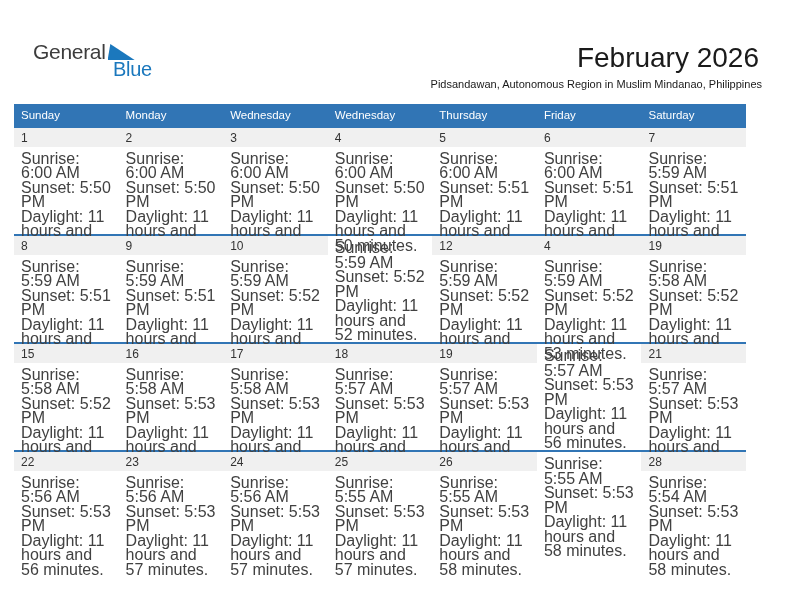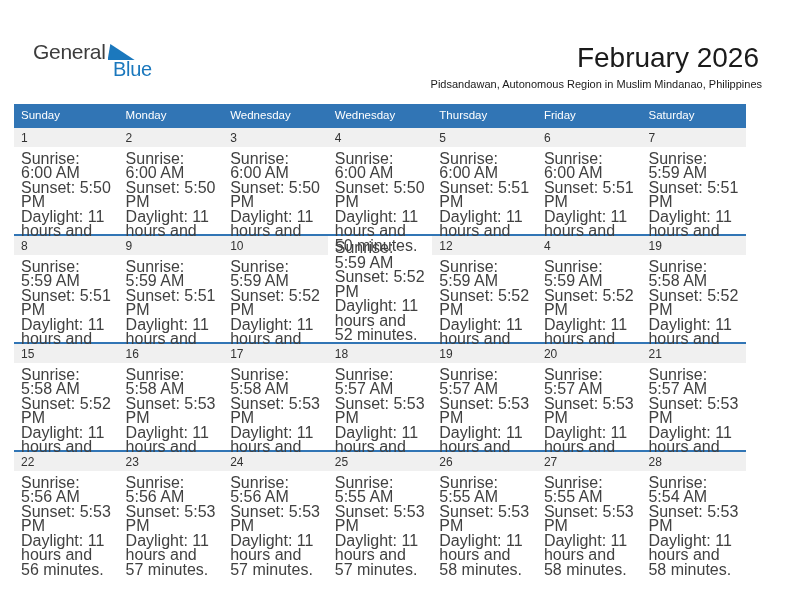--- a/index.html
+++ b/index.html
@@ -223,21 +223,20 @@
   </div>
         <div class="day-cell">
     <div class="day-num">19</div>
     <div class="day-details">
       <div class="detail-line">Sunrise: 5:57 AM</div>
       <div class="detail-line">Sunset: 5:53 PM</div>
       <div class="detail-line">Daylight: 11 hours and 55 minutes.</div>
     </div>
   </div>
         <div class="day-cell">
-    <div class="day-num">20</div>
     <div class="day-details">
       <div class="detail-line">Sunrise: 5:57 AM</div>
       <div class="detail-line">Sunset: 5:53 PM</div>
       <div class="detail-line">Daylight: 11 hours and 56 minutes.</div>
     </div>
   </div>
         <div class="day-cell">
     <div class="day-num">21</div>
     <div class="day-details">
       <div class="detail-line">Sunrise: 5:57 AM</div>
@@ -281,21 +280,20 @@
   </div>
         <div class="day-cell">
     <div class="day-num">26</div>
     <div class="day-details">
       <div class="detail-line">Sunrise: 5:55 AM</div>
       <div class="detail-line">Sunset: 5:53 PM</div>
       <div class="detail-line">Daylight: 11 hours and 58 minutes.</div>
     </div>
   </div>
         <div class="day-cell">
-    <div class="day-num">27</div>
     <div class="day-details">
       <div class="detail-line">Sunrise: 5:55 AM</div>
       <div class="detail-line">Sunset: 5:53 PM</div>
       <div class="detail-line">Daylight: 11 hours and 58 minutes.</div>
     </div>
   </div>
         <div class="day-cell">
     <div class="day-num">28</div>
     <div class="day-details">
       <div class="detail-line">Sunrise: 5:54 AM</div>

